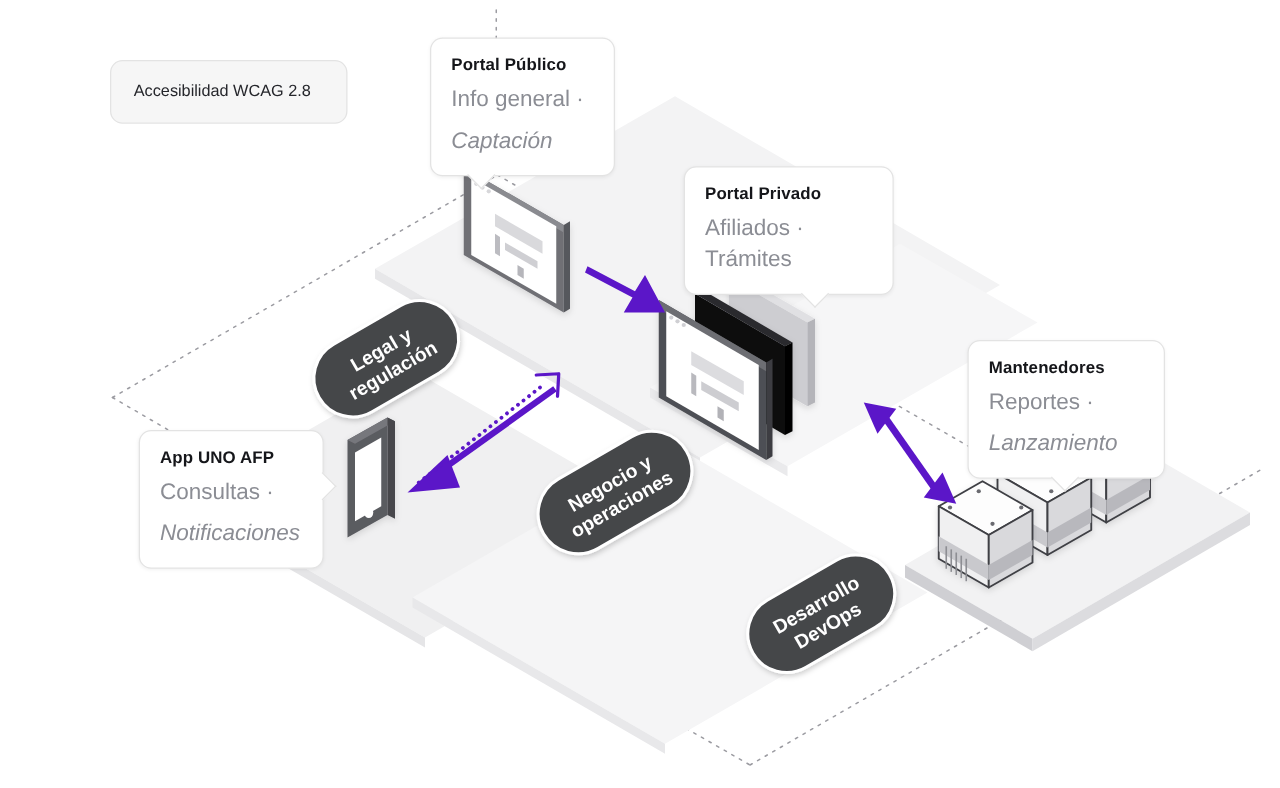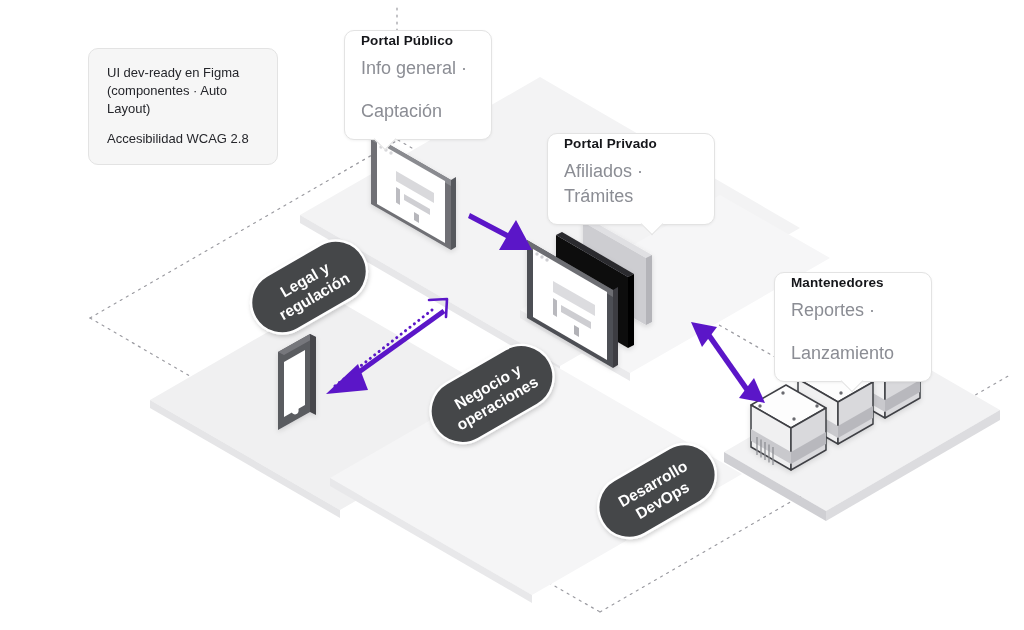--- a/index.html
+++ b/index.html
@@ -2,26 +2,26 @@
 <html><head>
 <meta charset="utf-8">
 <style>
   html,body{margin:0;padding:0;background:#ffffff;}
   body{width:1024px;height:630px;overflow:hidden;
        font-family:"Liberation Sans","DejaVu Sans",sans-serif;}
   #stage{position:relative;width:1024px;height:630px;background:#ffffff;}
   #scene{position:absolute;inset:0;}
 
   .callout{position:absolute;background:#ffffff;border:1px solid #e3e3e3;
-           border-radius:10px;padding:2px 16px 14px 16px;box-sizing:border-box;
+           border-radius:10px;padding:13px 16px 14px 16px;box-sizing:border-box;
            box-shadow:0 1px 3px rgba(0,0,0,.055);}
   .callout .ttl{font-size:13.5px;font-weight:bold;color:#15161a;
                 letter-spacing:.1px;line-height:1.25;margin:0 0 6px 0;}
   .callout .sub{font-size:18px;color:#8b8d94;line-height:1.42;margin:0;}
-  .callout .sub.l2{margin-top:18px;}
+  .callout .sub.l2{margin-top:8px;font-style:italic;}
 
   .notebox{position:absolute;background:#f6f6f6;border:1px solid #e3e3e3;
            border-radius:10px;padding:15px 18px 16px 18px;box-sizing:border-box;}
   .notebox p{margin:0 0 12px 0;font-size:13px;color:#25262b;line-height:1.38;}
   .notebox p:last-child{margin-bottom:0;}
 
   .tail{position:absolute;width:15px;height:15px;background:#ffffff;
         border-right:1px solid #e3e3e3;border-bottom:1px solid #e3e3e3;
         transform:rotate(45deg);}
   .tail.right{border:none;border-top:1px solid #e3e3e3;border-right:1px solid #e3e3e3;}
@@ -217,21 +217,20 @@
         <text x="0" y="16" font-size="15.5">operaciones</text>
       </g>
       <g transform="translate(657,491) rotate(-30)">
         <text x="0" y="-3" font-size="15.5">Desarrollo</text>
         <text x="0" y="16" font-size="15.5">DevOps</text>
       </g>
     </g>
   </svg>
 
   <div class="notebox" style="left:88px;top:48px;width:190px;">
-    <p>UI dev-ready en Figma (componentes · Auto Layout)</p>
     <p>Accesibilidad WCAG 2.8</p>
   </div>
 
   <div class="callout" style="left:344px;top:30px;width:148px;">
     <p class="ttl">Portal Público</p>
     <p class="sub">Info general ·</p>
     <p class="sub l2">Captación</p>
     <div class="tail" style="left:32px;bottom:-8px;"></div>
   </div>
 
@@ -241,14 +240,20 @@
     <div class="tail" style="left:96px;bottom:-8px;"></div>
   </div>
 
   <div class="callout" style="left:774px;top:272px;width:158px;">
     <p class="ttl">Mantenedores</p>
     <p class="sub">Reportes ·</p>
     <p class="sub l2">Lanzamiento</p>
     <div class="tail" style="left:69px;bottom:-8px;"></div>
   </div>
 
+  <div class="callout" style="left:111px;top:344px;width:148px;">
+    <p class="ttl">App UNO AFP</p>
+    <p class="sub">Consultas ·</p>
+    <p class="sub l2">Notificaciones</p>
+    <div class="tail right" style="right:-8px;top:36px;"></div>
+  </div>
 
 </div>
 
 </body></html>

